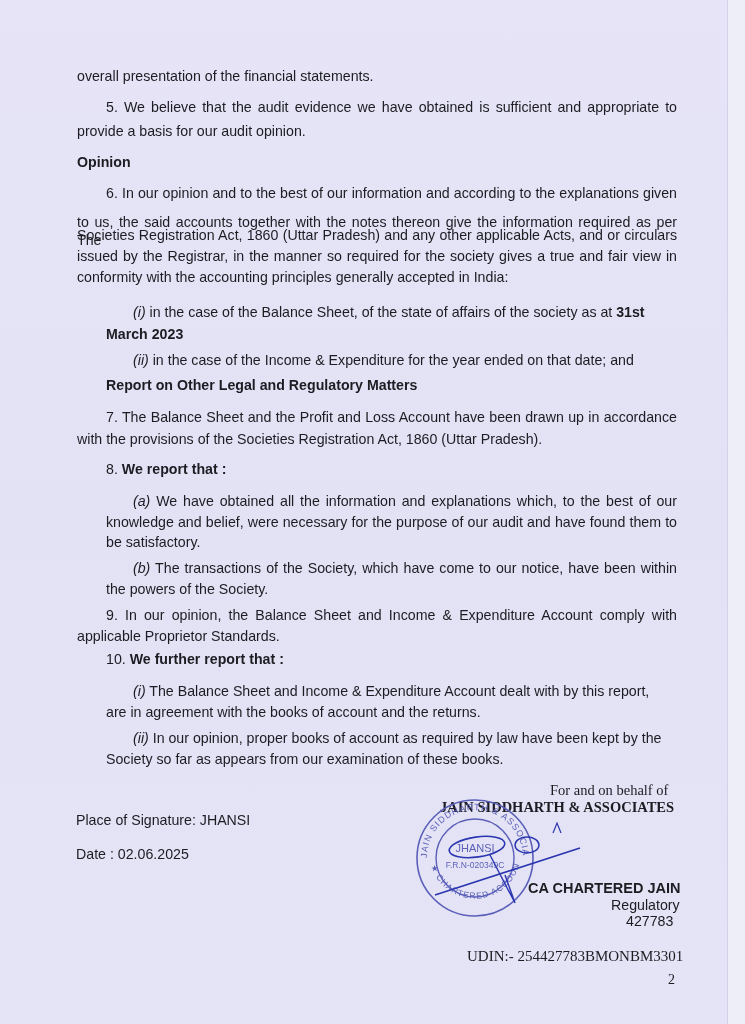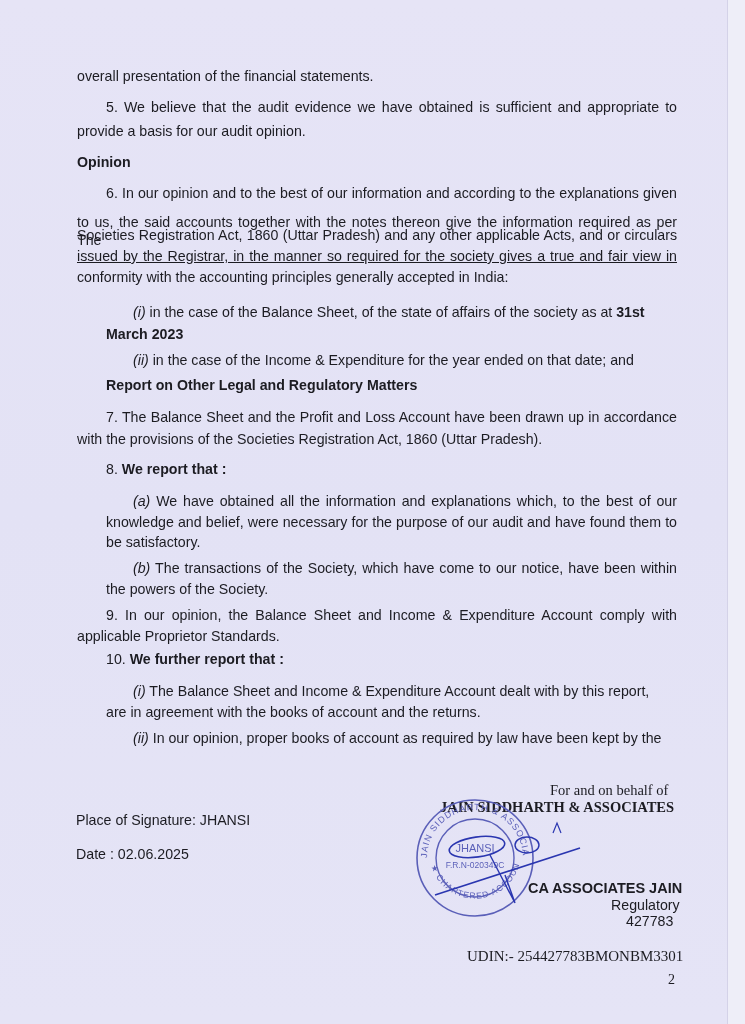--- a/index.html
+++ b/index.html
@@ -40,21 +40,21 @@
   <div class="line" style="left:77px; top:67px;">overall presentation of the financial statements.</div>
 
   <div class="line justify" style="left:106px; top:98px; width:571px;">5. We believe that the audit evidence we have obtained is sufficient and appropriate to</div>
   <div class="line" style="left:77px; top:122px;">provide a basis for our audit opinion.</div>
 
   <div class="line" style="left:77px; top:153px;"><b>Opinion</b></div>
 
   <div class="line justify" style="left:106px; top:184px; width:571px;">6. In our opinion and to the best of our information and according to the explanations given</div>
   <div class="line justify" style="left:77px; top:205px; width:600px;margin-top:8px;">to us, the said accounts together with the notes thereon give the information required as per The</div>
   <div class="line justify" style="left:77px; top:226px; width:600px;">Societies Registration Act, 1860 (Uttar Pradesh) and any other applicable Acts, and or circulars</div>
-  <div class="line justify" style="left:77px; top:247px; width:600px;text-decoration:underline;">issued by the Registrar, in the manner so required for the society gives a true and fair view in</div>
+  <div class="line justify" style="left:77px; top:247px; width:600px;">issued by the Registrar, in the manner so required for the society gives a true and fair view in</div>
   <div class="line" style="left:77px; top:268px;">conformity with the accounting principles generally accepted in India:</div>
 
   <div class="line" style="left:133px; top:303px;"><i>(i)</i><span> in the case of the Balance Sheet, of the state of affairs of the society as at </span><b>31st</b></div>
   <div class="line" style="left:106px; top:325px;"><b>March 2023</b></div>
 
   <div class="line" style="left:133px; top:351px;"><i>(ii)</i><span> in the case of the Income &amp; Expenditure for the year ended on that date; and</span></div>
 
   <div class="line" style="left:106px; top:376px;"><b>Report on Other Legal and Regulatory Matters</b></div>
 
   <div class="line justify" style="left:106px; top:408px; width:571px;">7. The Balance Sheet and the Profit and Loss Account have been drawn up in accordance</div>
@@ -71,20 +71,21 @@
 
   <div class="line justify" style="left:106px; top:606px; width:571px;">9. In our opinion, the Balance Sheet and Income &amp; Expenditure Account comply with</div>
   <div class="line" style="left:77px; top:627px;">applicable Proprietor Standards.</div>
 
   <div class="line" style="left:106px; top:650px;"><span>10. </span><b>We further report that :</b></div>
 
   <div class="line" style="left:133px; top:682px;"><i>(i)</i><span> The Balance Sheet and Income &amp; Expenditure Account dealt with by this report,</span></div>
   <div class="line" style="left:106px; top:703px;">are in agreement with the books of account and the returns.</div>
 
   <div class="line" style="left:133px; top:729px;"><i>(ii)</i><span> In our opinion, proper books of account as required by law have been kept by the</span></div>
+  <div class="line" style="left:106px; top:750px;">Society so far as appears from our examination of these books.</div>
 
   <div class="line serif" style="left:550px; top:781px; font-size:14.5px;">For and on behalf of</div>
   <div class="line serif" style="left:440px; top:798px; font-size:14.5px; font-weight:bold;">JAIN SIDDHARTH &amp; ASSOCIATES</div>
 
   <div class="line" style="left:76px; top:811px;text-align:center;">Place of Signature: JHANSI</div>
   <div class="line" style="left:76px; top:845px;">Date : 02.06.2025</div>
 
   <svg class="stamp" viewBox="0 0 125 125">
     <circle cx="62" cy="62" r="58" fill="none" stroke="#5a5fb8" stroke-width="1.6"></circle>
     <circle cx="62" cy="62" r="39" fill="none" stroke="#5a5fb8" stroke-width="1.4"></circle>
@@ -99,20 +100,20 @@
   </svg>
 
   <svg style="position:absolute; left:415px; top:815px; width:175px; height:95px;" viewBox="0 0 175 95">
     <ellipse cx="62" cy="32" rx="28" ry="10" fill="none" stroke="#2a36b0" stroke-width="1.6" transform="rotate(-8 62 32)"></ellipse>
     <ellipse cx="112" cy="30" rx="12" ry="8" fill="none" stroke="#2a36b0" stroke-width="1.4"></ellipse>
     <path d="M 20 80 L 165 33" stroke="#2a36b0" stroke-width="1.6" fill="none"></path>
     <path d="M 75 40 L 100 88 L 90 60" stroke="#2a36b0" stroke-width="1.4" fill="none"></path>
     <path d="M 138 18 L 142 8 L 146 18" stroke="#2a36b0" stroke-width="1.2" fill="none"></path>
   </svg>
 
-  <div class="line" style="left:528px; top:879px; font-weight:bold; font-size:14.5px;">CA ASSOCIATES JAIN</div>
+  <div class="line" style="left:528px; top:879px; font-weight:bold; font-size:14.5px;">CA CHARTERED JAIN</div>
   <div class="line" style="left:611px; top:896px;">Regulatory</div>
   <div class="line" style="left:626px; top:912px;">427783</div>
   <div class="line serif" style="left:467px; top:947px; font-size:15px;">UDIN:- 254427783BMONBM3301</div>
 
   <div class="line serif" style="left:668px; top:971px; font-size:14px;">2</div>
 </div>
 <div class="edge"></div>
 
 </body></html>

